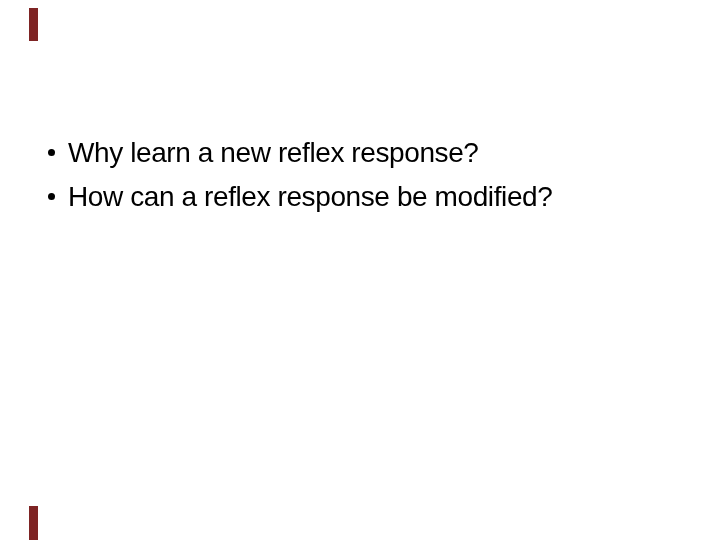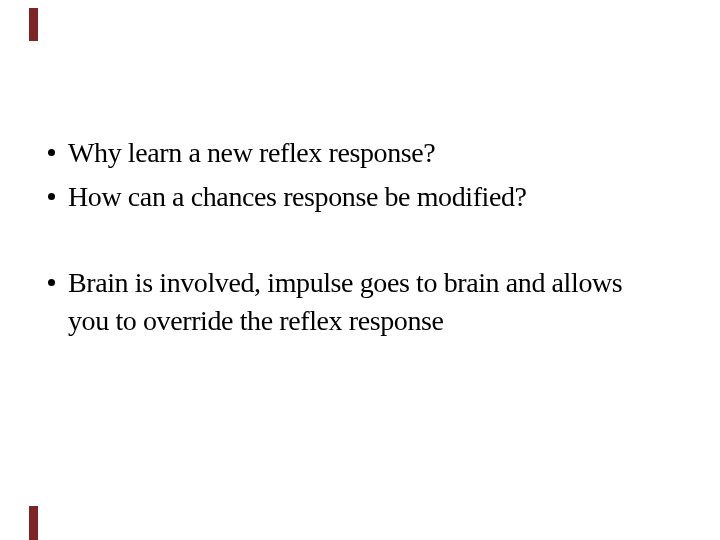--- a/index.html
+++ b/index.html
@@ -36,21 +36,20 @@
   .content {
     position: absolute;
     left: 46px;
     top: 134px;
     width: 620px;
   }
   ul.bullets {
     margin: 0;
     padding: 0;
     list-style: none;
-    font-family: Liberation Serif, serif;
   }
   ul.bullets li {
     position: relative;
     padding-left: 22px;
     font-size: 28px;
     line-height: 38px;
     letter-spacing: -0.4px;
     color: #000000;
     margin-bottom: 6px;
   }
@@ -74,21 +73,20 @@
 <div class="slide">
 
   <div class="accent-bar top"></div>
 
   <div class="accent-bar bottom"></div>
 
   <div class="content">
 
     <ul class="bullets group-1">
       <li>Why learn a new reflex response?</li>
-      <li>How can a chances response be modified?</li>
+      <li>How can a reflex response be modified?</li>
     </ul>
 
     <ul class="bullets group-2">
-      <li>Brain is involved, impulse goes to brain and allows you to override the reflex response</li>
     </ul>
 
   </div>
 </div>
 
 </body></html>

